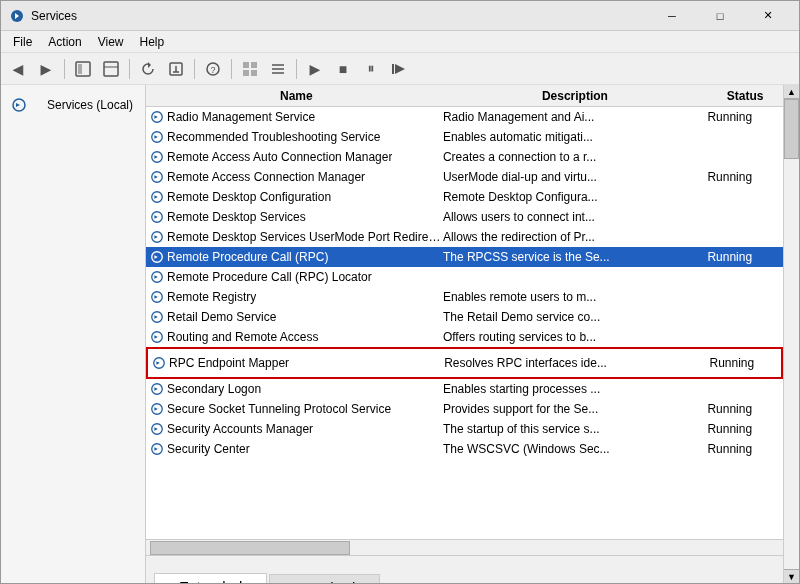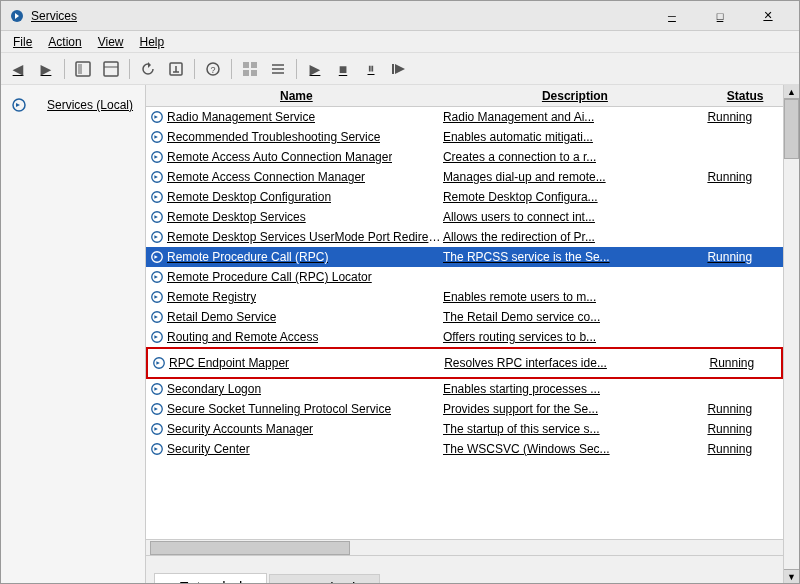--- a/index.html
+++ b/index.html
@@ -11,21 +11,20 @@
       height: 584px;
       overflow: hidden;
     }
     .window {
       width: 800px;
       height: 584px;
       background: #fdba74;
       border: 1px solid #999;
       display: flex;
       flex-direction: column;
-      text-decoration: underline;
     }
     .title-bar {
       background: #e8e8e8;
       height: 30px;
       display: flex;
       align-items: center;
       padding: 0 8px;
       border-bottom: 1px solid #ccc;
       user-select: none;
     }
@@ -398,21 +397,21 @@
     <div class="cell col-name-cell">
       <span class="cell-icon service-icon">
                   <svg width="14" height="14" viewBox="0 0 16 16">
     <circle cx="8" cy="8" r="6" fill="none" stroke="#2060a0" stroke-width="1.5"></circle>
     <path d="M5 6 L9 8 L5 10 Z" fill="#2060a0"></path>
   </svg>
                 </span>
       <span class="cell-text">Remote Access Connection Manager</span>
     </div>
     <div class="cell col-desc-cell">
-      <span class="cell-text">Manages dial-up and remote...</span>
+      <span class="cell-text">UserMode dial-up and virtu...</span>
     </div>
     <div class="cell col-status-cell">
       <span class="cell-text">Running</span>
     </div>
   </div>
             <div class="table-row">
     <div class="cell col-name-cell">
       <span class="cell-icon service-icon">
                   <svg width="14" height="14" viewBox="0 0 16 16">
     <circle cx="8" cy="8" r="6" fill="none" stroke="#2060a0" stroke-width="1.5"></circle>

